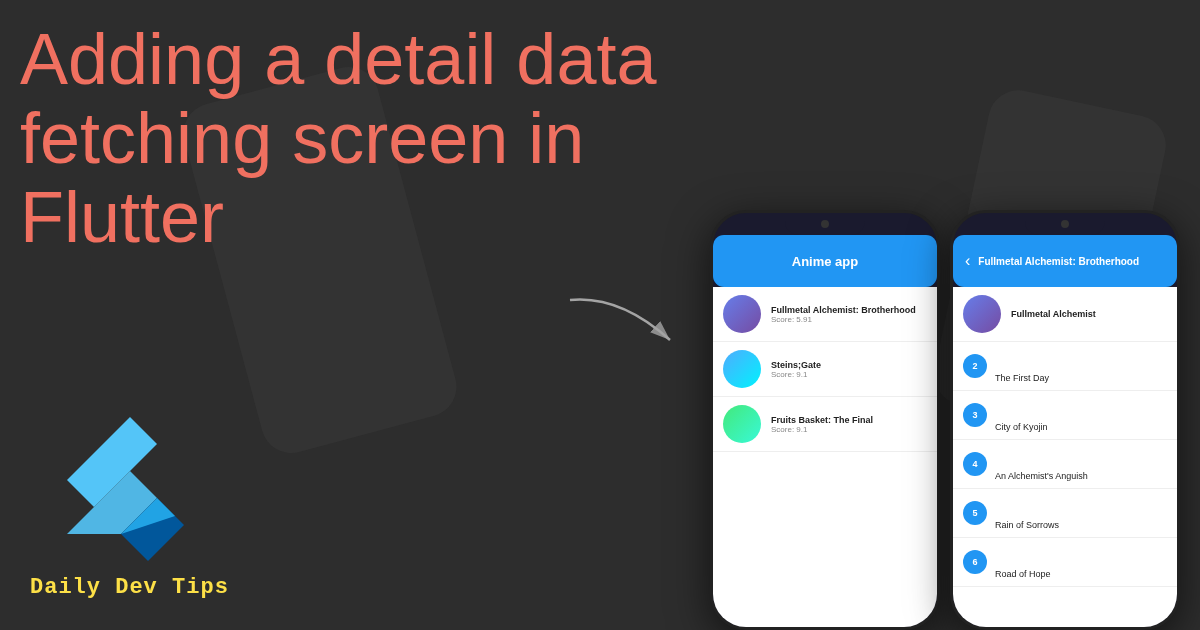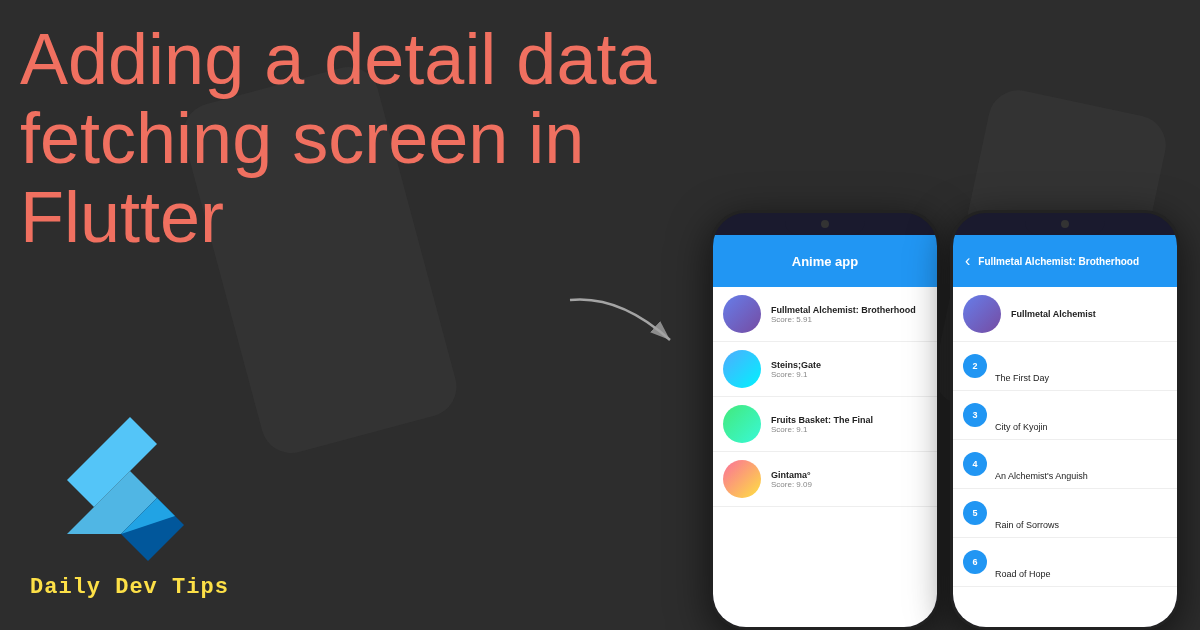--- a/index.html
+++ b/index.html
@@ -123,20 +123,21 @@
 
     
     .app-bar {
       background: #2196f3;
       height: 52px;
       display: flex;
       align-items: center;
       justify-content: center;
       padding: 0 12px;
       margin-top: 22px;
+      border-radius: 11px;
     }
 
     .app-bar-title {
       color: white;
       font-size: 13px;
       font-weight: 600;
     }
 
     .app-bar-back {
       color: white;
@@ -289,27 +290,20 @@
         <div class="item-text">
           <div class="item-title">Steins;Gate</div>
           <div class="item-score">Score: 9.1</div>
         </div>
       </div>
       <div class="list-item">
         <div class="avatar av-4"></div>
         <div class="item-text">
           <div class="item-title">Fruits Basket: The Final</div>
           <div class="item-score">Score: 9.1</div>
-        </div>
-      </div>
-      <div class="list-item">
-        <div class="avatar av-5"></div>
-        <div class="item-text">
-          <div class="item-title">Gintama°</div>
-          <div class="item-score">Score: 9.09</div>
         </div>
       </div>
     </div>
   </div>
 
   <div class="phone phone-detail">
     <div class="phone-notch"></div>
     <div class="phone-camera"></div>
 
     <div class="app-bar">

